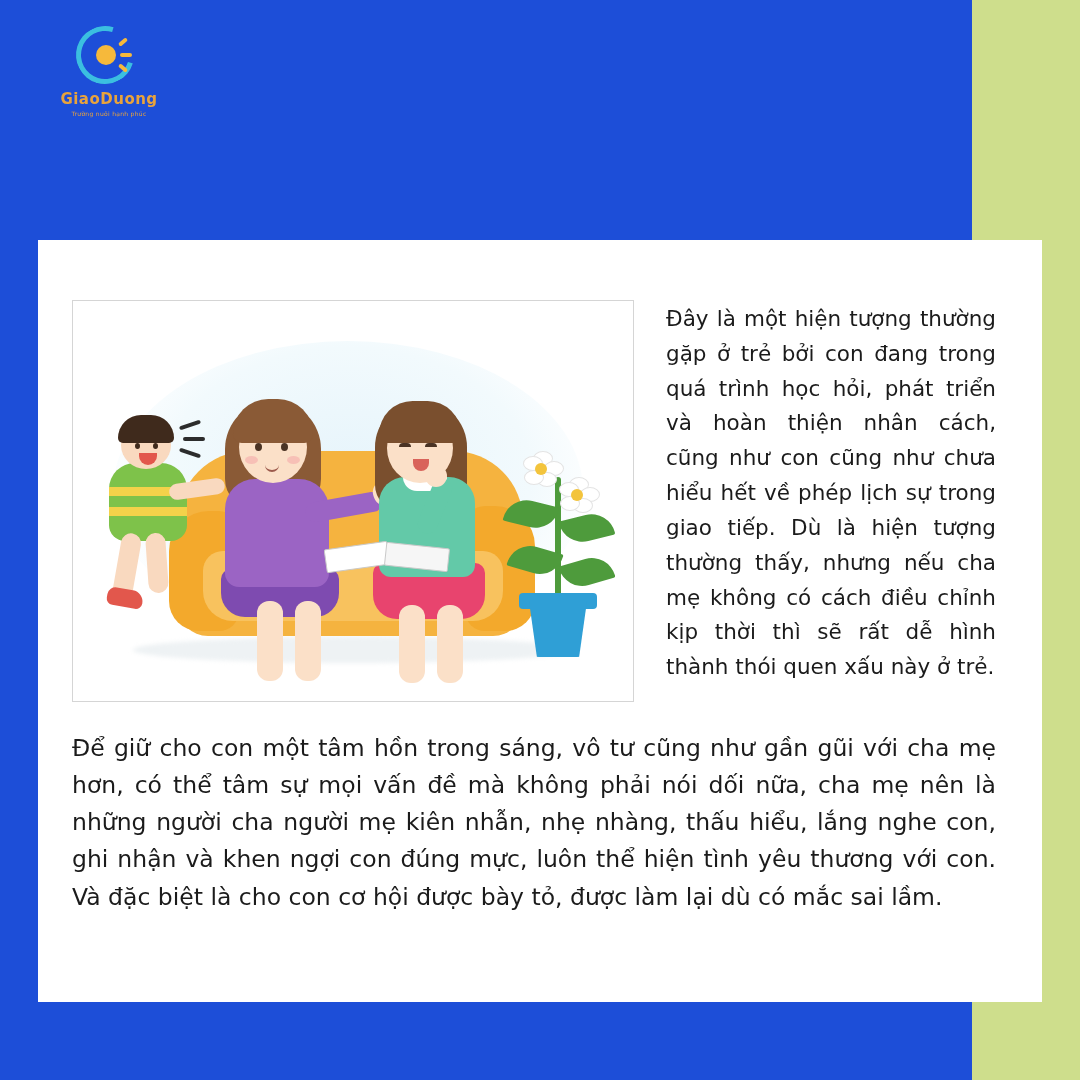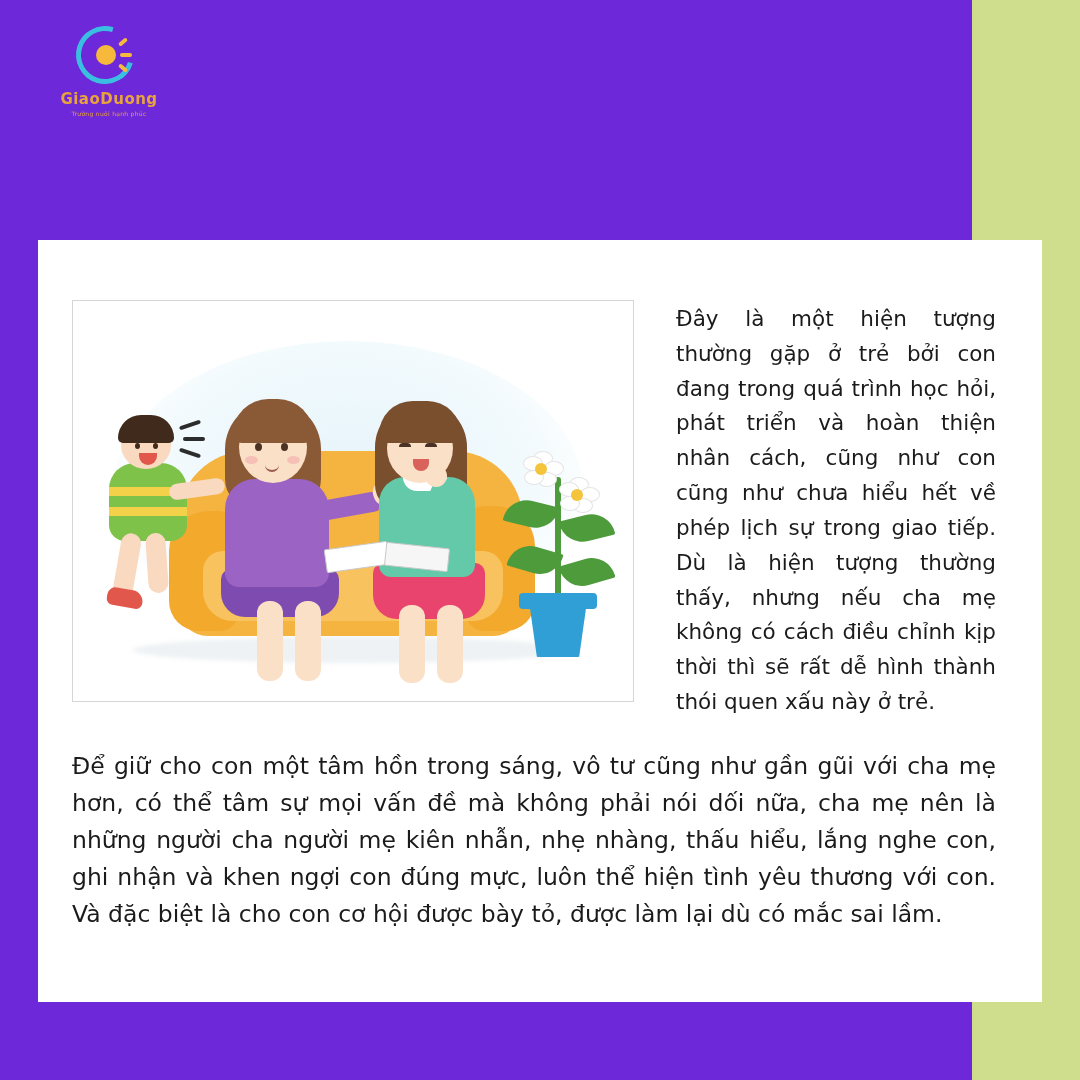--- a/index.html
+++ b/index.html
@@ -11,21 +11,21 @@
     height: 1080px;
     background: #cede8c;
     font-family: "DejaVu Sans", sans-serif;
     overflow: hidden;
   }
 
   .poster {
     position: relative;
     width: 972px;
     height: 1080px;
-    background: #6d28d9;
+    background: #1d4ed8;
     box-sizing: border-box;
   }
 
   
   .logo {
     position: absolute;
     left: 44px;
     top: 26px;
     width: 130px;
     height: 92px;
@@ -111,21 +111,21 @@
     height: 762px;
     background: #ffffff;
     box-sizing: border-box;
     padding: 0;
   }
 
   .card-top {
     display: flex;
     align-items: flex-start;
     padding: 60px 46px 0 34px;
-    gap: 42px;
+    gap: 32px;
   }
 
   
   .illus {
     position: relative;
     width: 560px;
     height: 400px;
     border: 1px solid #d5d5d5;
     background: #ffffff;
     overflow: hidden;

